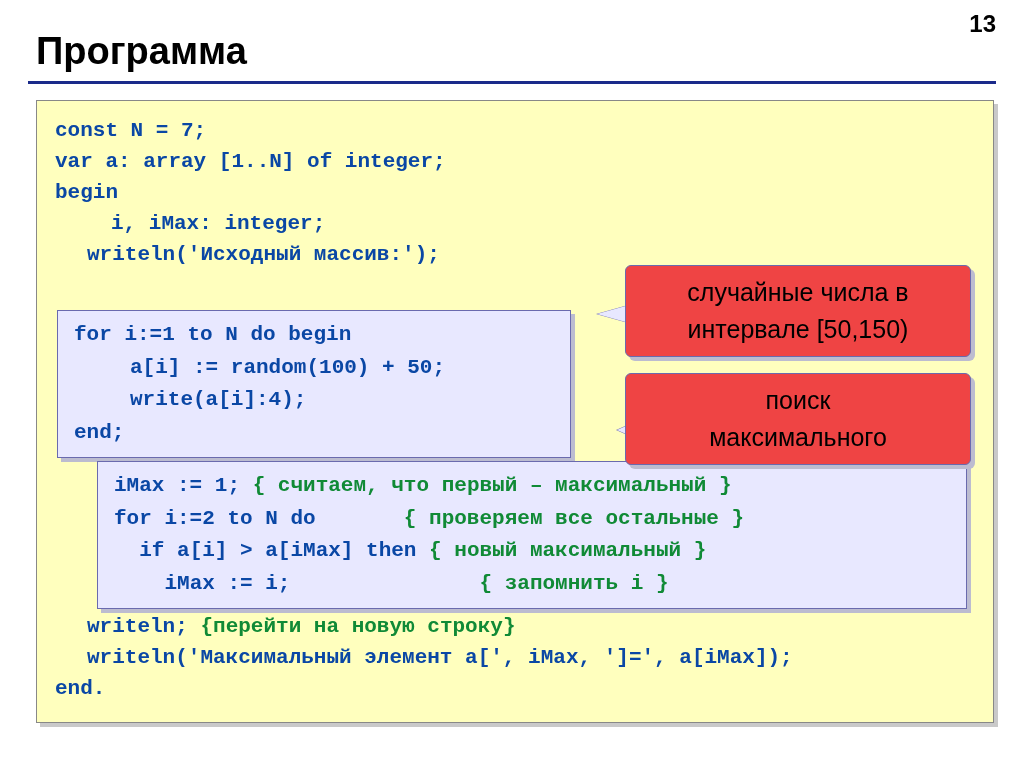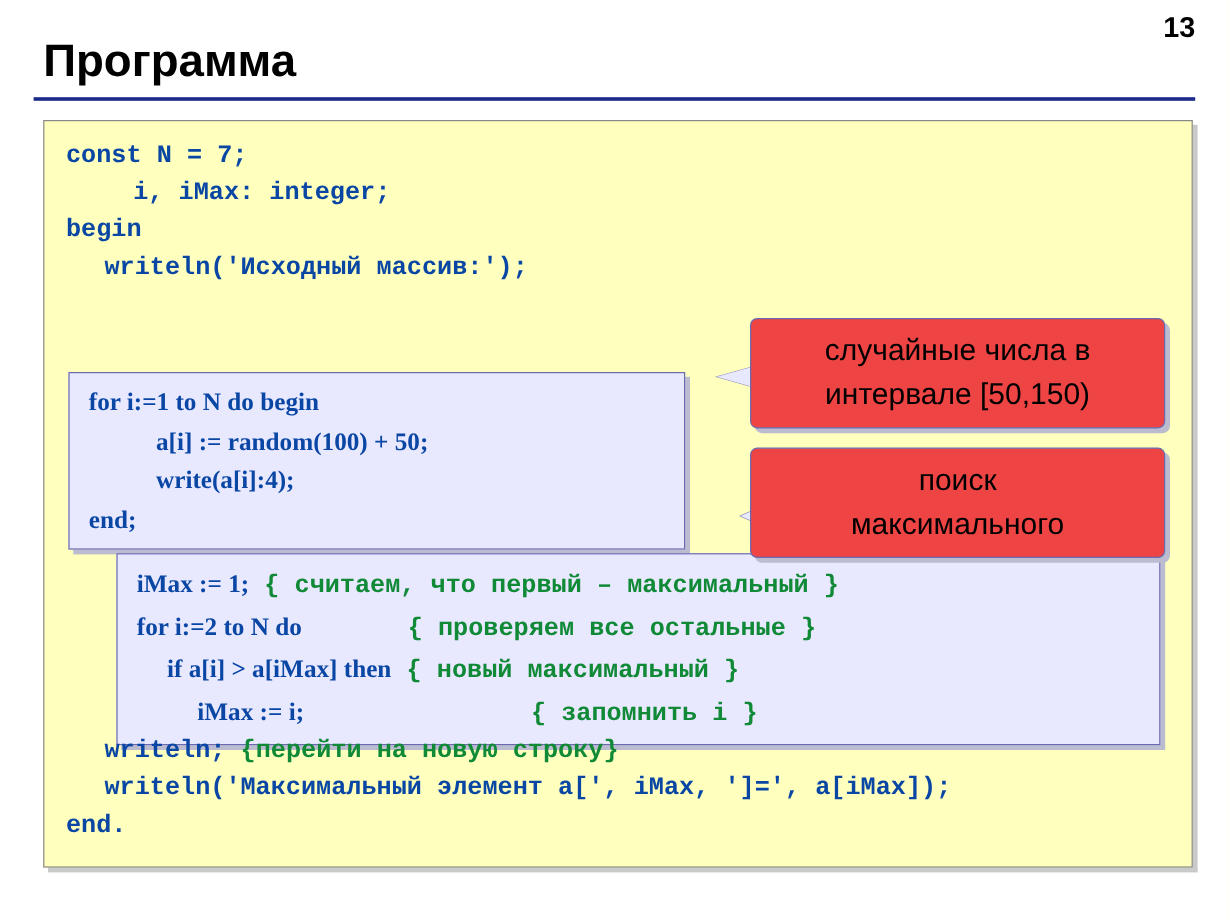--- a/index.html
+++ b/index.html
@@ -63,21 +63,21 @@
     top: 209px;
     left: 20px;
     width: 480px;
   }
   .box2 {
     top: 360px;
     left: 20px;
     right: 26px;
     margin-left: 40px;
   }
-  .blue { color: #0a47a5; font-family: Liberation Serif, serif; }
+  .blue { color: #0a47a5; }
   .green { color: #108a36; }
   .callout {
     position: absolute;
     background: #ef4444;
     border: 1px solid #6a6aae;
     border-radius: 6px;
     box-shadow: 4px 4px 0 #bcbcd0;
     padding: 8px 22px;
     font-family: Arial, sans-serif;
     font-size: 25px;
@@ -113,22 +113,23 @@
 </style>
 </head>
 <body>
 
 <div class="page-number">13</div>
 <div class="title">Программа</div>
 <hr class="title-rule">
 
 <div class="codebox">
   <div>const N = 7;</div>
+  <div>var a: array [1..N] of integer;</div>
+  <div>begin</div>
   <div><span class="ind1">i, iMax: integer;</span></div>
-  <div>begin</div>
   <div><span class="ind2">writeln('Исходный массив:');</span></div>
 
   <div class="sub-box box1">
     <div class="blue">for i:=1 to N do begin</div>
     <div class="blue"><span class="ind1">a[i] := random(100) + 50;</span></div>
     <div class="blue"><span class="ind1">write(a[i]:4);</span></div>
     <div class="blue">end;</div>
   </div>
 
   <div class="sub-box box2">

